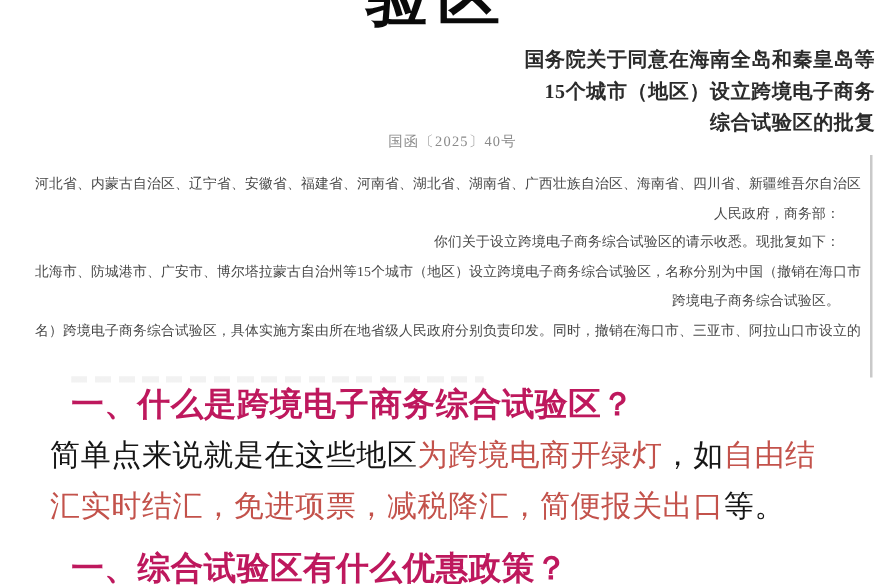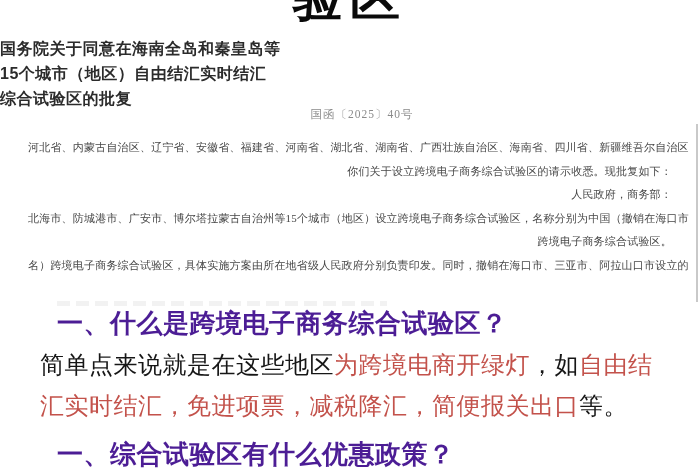--- a/index.html
+++ b/index.html
@@ -10,22 +10,22 @@
   
   .masthead{
     position:absolute;top:-27px;left:0;width:100%;
     text-align:center;font-size:50px;line-height:50px;font-weight:900;
     color:#0a0a0a;letter-spacing:7px;
     font-family:"Liberation Sans",sans-serif;
   }
   
   .doc-section{position:absolute;left:0;top:0;width:700px;height:302px;filter:blur(0.3px);}
   .doc-title{
-    position:absolute;top:36px;left:0;width:100%;text-align:left;
-    font-family:Liberation Sans, sans-serif;font-weight:700;color:#2b2b2b;
+    position:absolute;top:36px;left:0;width:100%;text-align:right;
+    font-family:Liberation Serif, serif;font-weight:700;color:#2b2b2b;
     font-size:16px;line-height:25px;letter-spacing:0.5px;
   }
   .doc-number{
     position:absolute;top:107px;left:12px;width:100%;text-align:center;
     font-family:"Liberation Serif",serif;color:#8a8a8a;
     font-size:11.5px;line-height:14px;letter-spacing:1px;
   }
   .doc-body{
     position:absolute;top:136px;left:28px;width:644px;
     font-family:"Liberation Serif",serif;color:#474747;
@@ -37,21 +37,21 @@
     position:absolute;left:696px;top:124px;width:1.5px;height:178px;background:#c9c9c9;
   }
   
   .fade-remnant{
     position:absolute;top:301px;left:57px;width:330px;height:5px;opacity:0.45;
     background:repeating-linear-gradient(90deg,#e2e2e2 0 13px,transparent 13px 19px);
   }
   
   .c-heading{
     position:absolute;left:57px;white-space:nowrap;
-    font-weight:800;color:#4c1d95;font-size:26px;line-height:34px;letter-spacing:0.5px;
+    font-weight:800;color:#be185d;font-size:26px;line-height:34px;letter-spacing:0.5px;
     font-family:"Liberation Sans",sans-serif;
   }
   .c-heading1{top:306px;}
   .c-heading2{top:437px;}
   .c-para{
     position:absolute;top:345px;left:40px;width:614px;
     font-size:24px;line-height:40.5px;color:#161616;letter-spacing:0.5px;
     font-family:"Liberation Sans",sans-serif;font-weight:500;
   }
   .c-para .hl{color:var(--red,#c3524b);}
@@ -60,30 +60,30 @@
 <body>
 
 <div class="stage">
 
   <div class="masthead">验区</div>
 
   <div class="doc-section">
 
     <div class="doc-title">
       <div>国务院关于同意在海南全岛和秦皇岛等</div>
-      <div>15个城市（地区）自由结汇实时结汇</div>
+      <div>15个城市（地区）设立跨境电子商务</div>
       <div>综合试验区的批复</div>
     </div>
 
     <div class="doc-number">国函〔2025〕40号</div>
 
     <div class="doc-body">
       <div class="doc-line">河北省、内蒙古自治区、辽宁省、安徽省、福建省、河南省、湖北省、湖南省、广西壮族自治区、海南省、四川省、新疆维吾尔自治区</div>
+      <div class="doc-line">人民政府，商务部：</div>
       <div class="doc-line indent">你们关于设立跨境电子商务综合试验区的请示收悉。现批复如下：</div>
-      <div class="doc-line">人民政府，商务部：</div>
       <div class="doc-line">北海市、防城港市、广安市、博尔塔拉蒙古自治州等15个城市（地区）设立跨境电子商务综合试验区，名称分别为中国（撤销在海口市</div>
       <div class="doc-line">跨境电子商务综合试验区。</div>
       <div class="doc-line">名）跨境电子商务综合试验区，具体实施方案由所在地省级人民政府分别负责印发。同时，撤销在海口市、三亚市、阿拉山口市设立的</div>
     </div>
 
     <div class="doc-edge"></div>
   </div>
 
   <div class="fade-remnant"></div>
 

